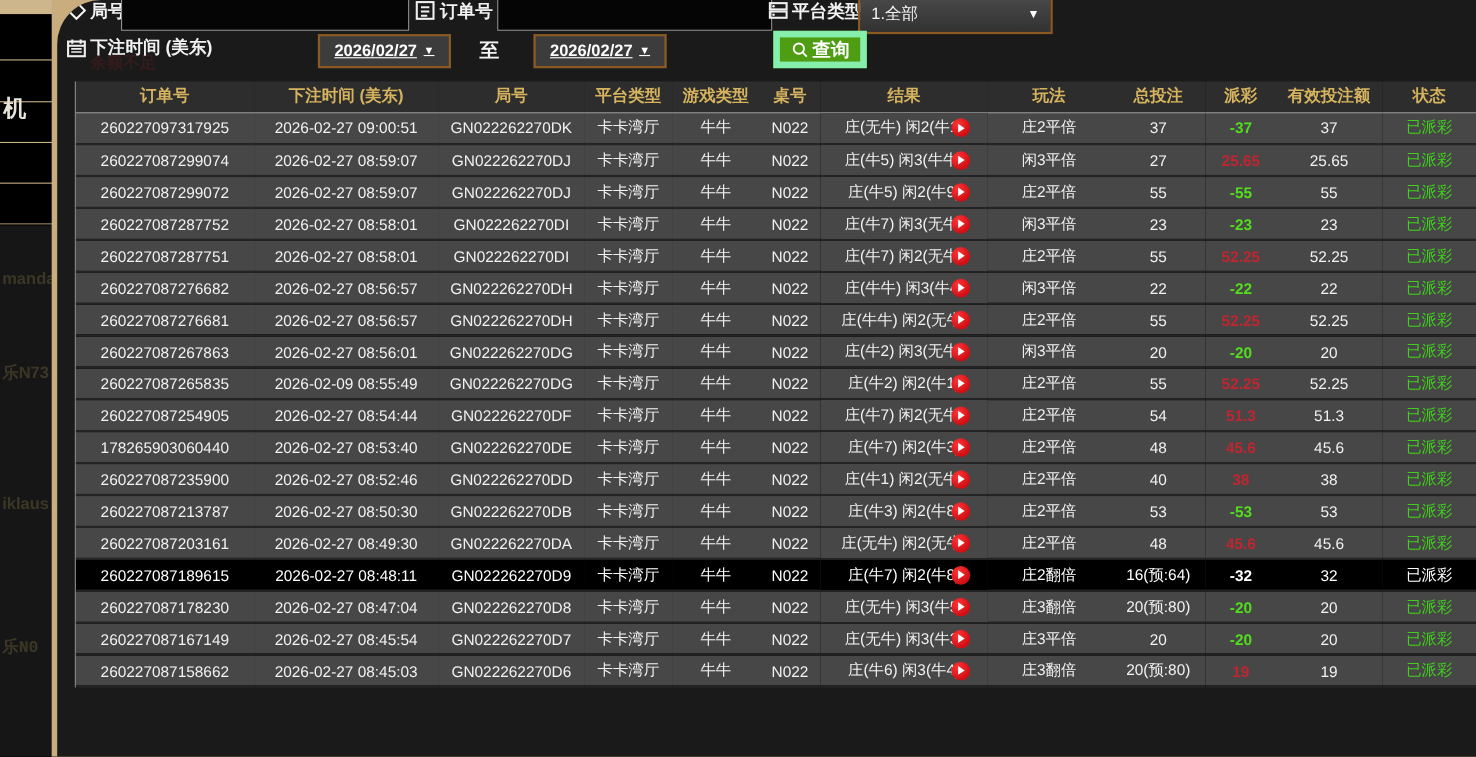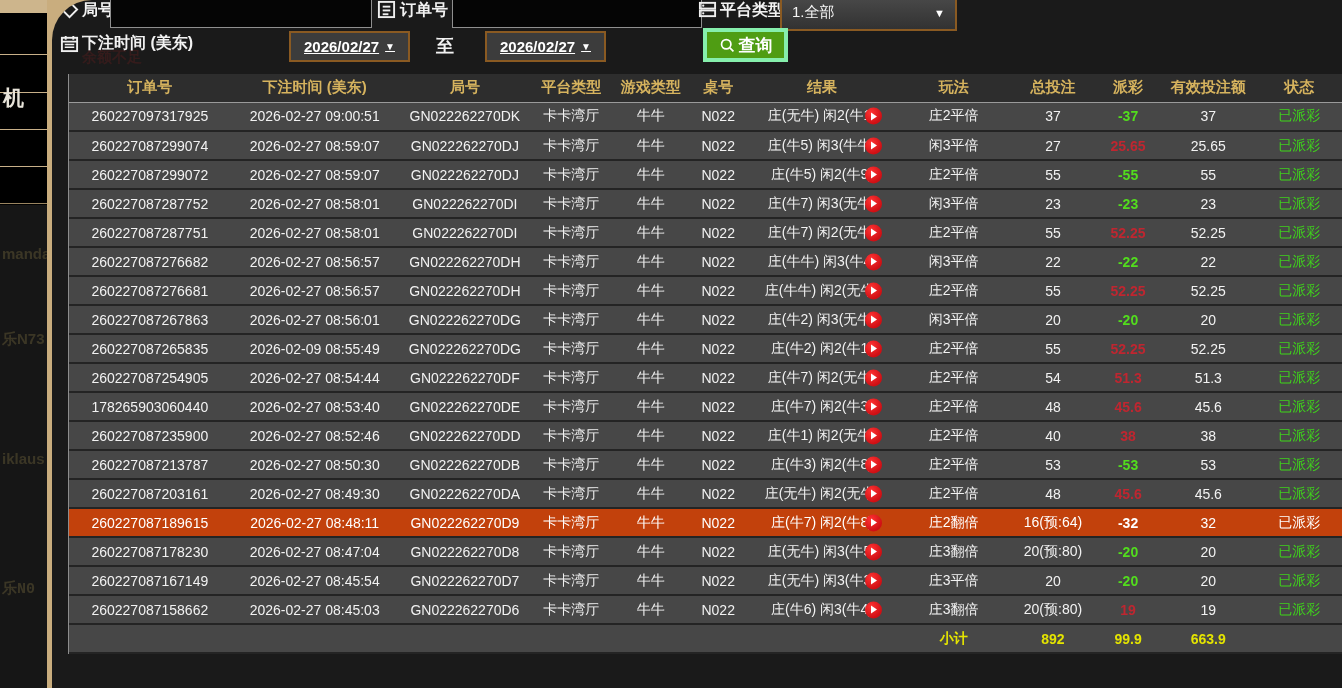--- a/index.html
+++ b/index.html
@@ -38,33 +38,33 @@
                 padding:0 10px; cursor:pointer; }
   .select-box .caret { margin-left:auto; font-size:11px; color:#fff; }
   .datebox { position:absolute; top:31px; width:121px; height:31px; background:#3c3c3c; border:2px solid #8a5a22;
              color:#fff; font-size:15px; font-weight:bold; display:flex; align-items:center; justify-content:center;
              gap:6px; cursor:pointer;text-decoration:underline; }
   .datebox .caret { font-size:10px; }
   #date-from { left:237px; }
   #date-to   { left:433px; }
   .to-label { position:absolute; left:384px; top:34px; font-size:18px; }
   .query-btn { position:absolute; left:651px; top:28px; width:85px; height:34px; background:#4f9d13;
-               border:4px solid #86efac; color:#fff; font-size:17px; font-weight:bold;
+               border:6px solid #86efac; color:#fff; font-size:17px; font-weight:bold;
                display:flex; align-items:center; justify-content:center; gap:3px; cursor:pointer; }
   .query-btn svg { width:17px; height:17px; }
 
   
   .grid { position:absolute; left:16px; top:74px; right:0; border-left:1px solid #8d8d8d; }
   table { width:100%; border-collapse:collapse; table-layout:fixed; }
   thead th { background:#2d2d2d; color:#d6b35e; font-size:15px; font-weight:bold; height:28px;
              border-bottom:1px solid #9a9a9a; white-space:nowrap; overflow:hidden; }
   tbody td { background:#474747; color:#f2f2f2; font-size:14px; height:29px; text-align:center;
              border-bottom:2px solid #242424; white-space:nowrap; overflow:hidden; padding:0 2px; cursor:default; }
   tbody tr { cursor:pointer; }
-  tr.highlight td { background:#c2410c; color:#ffffff;margin-top:20px; }
+  tr.highlight td { background:#000000; color:#ffffff;margin-top:20px; }
   td.pos { color:#bf2630; font-weight:bold; }
   td.neg { color:#52dd1d; font-weight:bold; }
   td.status { color:#3fd11c; }
   tr.totals td { color:#e4e400; font-weight:bold; }
   td.result-cell { position:relative; }
   td.result-cell .rtext { display:inline-block; }
   .play-btn { position:absolute; right:16px; top:50%; transform:translateY(-50%); width:17px; height:17px;
               border-radius:50%; background:radial-gradient(circle at 35% 30%, #f33, #cf0f14 70%);
               display:flex; align-items:center; justify-content:center; cursor:pointer; }
   .play-btn::after { content:""; display:block; width:0; height:0; margin-left:2px;
@@ -493,33 +493,19 @@
     <td class="result-cell">
       <span class="rtext">庄(牛6) 闲3(牛4)</span>
       <span class="play-btn"></span>
     </td>
     <td>庄3翻倍</td>
     <td>20(预:80)</td>
     <td class="pos">19</td>
     <td>19</td>
     <td class="status">已派彩</td>
   </tr>
-              <tr class="totals">
-                <td></td>
-                <td></td>
-                <td></td>
-                <td></td>
-                <td></td>
-                <td></td>
-                <td></td>
-                <td>小计</td>
-                <td>892</td>
-                <td>99.9</td>
-                <td>663.9</td>
-                <td></td>
-              </tr>
             </tbody>
         </table>
       </div>
 
     </div>
   </div>
 </div>
 
 </body></html>

